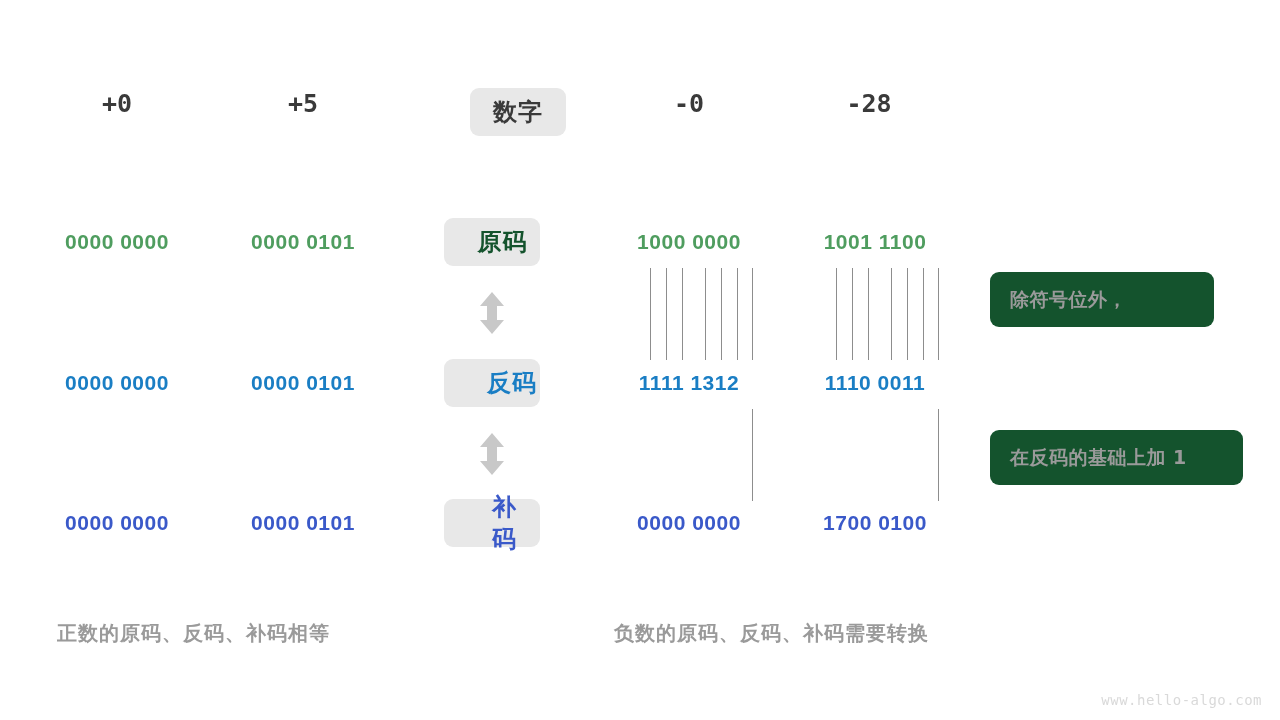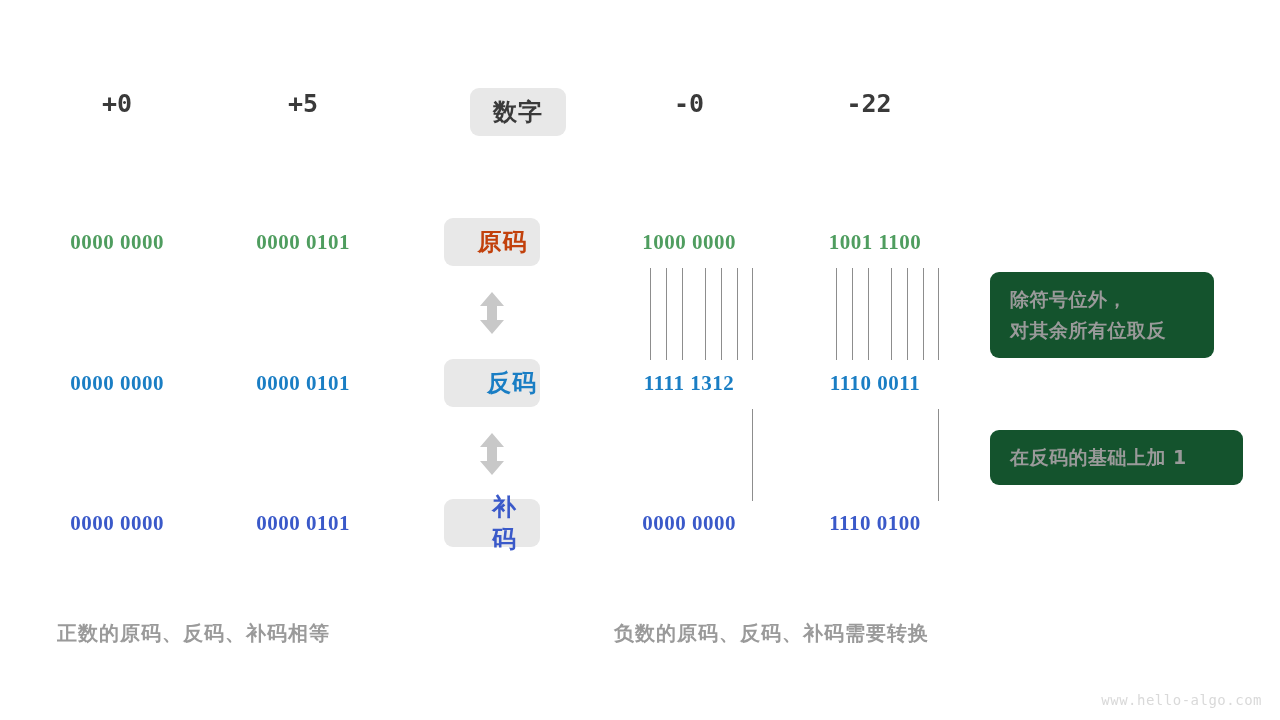--- a/index.html
+++ b/index.html
@@ -33,21 +33,21 @@
   .num-label {
     font-family: "DejaVu Sans Mono", monospace;
     font-size: 25px;
     font-weight: bold;
     color: #3a3a3a;
     letter-spacing: 0px;
   }
 
   
   .bits {
-    font-family: Liberation Serif, serif;
+    font-family: Liberation Sans, sans-serif;
     font-size: 21px;
     font-weight: bold;
     letter-spacing: 0.5px;
   }
   .bits.green { color: #4f9d5f; }
   .bits.blue  { color: #1a7ec4; }
   .bits.indigo{ color: #3a59c9; }
 
   
   .chip {
@@ -59,21 +59,21 @@
     align-items: center;
     justify-content: center;
     font-size: 24px;
     font-weight: bold;
     letter-spacing: 1px;
     width: 96px;
     height: 48px;
     box-sizing: border-box;
   }
   .chip.dark   { color: #3a3a3a; }
-  .chip.green  { color: #c2410c; padding-left: 21px; }
+  .chip.green  { color: #14532d; padding-left: 21px; }
   .chip.blue   { color: #1a7ec4; }
   .chip.indigo { color: #3a59c9; }
 
   
   .note {
     position: absolute;
     background: #14532d;
     border-radius: 9px;
     color: #9a9a9a;
     font-size: 19px;
@@ -126,21 +126,21 @@
 <div class="stage">
 
   <div class="cell num-label" style="left:117px; top:103px;">+0</div>
 
   <div class="cell num-label" style="left:303px; top:103px;">+5</div>
 
   <div class="chip dark" style="left:492px; top:112px;margin-left:26px;">数字</div>
 
   <div class="cell num-label" style="left:689px; top:103px;">-0</div>
 
-  <div class="cell num-label" style="left:869px; top:103px;">-22</div>
+  <div class="cell num-label" style="left:869px; top:103px;">-28</div>
 
   <div class="cell bits green" style="left:117px; top:242px;">0000 0000</div>
 
   <div class="cell bits green" style="left:303px; top:242px;">0000 0101</div>
 
   <div class="chip green" style="left:492px; top:242px;">原码</div>
 
   <div class="cell bits green" style="left:689px; top:242px;">1000 0000</div>
 
   <div class="cell bits green" style="left:875px; top:242px;">1001 1100</div>
@@ -160,21 +160,20 @@
   <div class="connector" style="left:907px; top:268px; height:92px;"></div>
   <div class="connector" style="left:923px; top:268px; height:92px;"></div>
   <div class="connector" style="left:938px; top:268px; height:92px;"></div>
 
   <svg class="arrow" style="left:492px; top:313px;" viewBox="0 0 34 46">
     <polygon points="17,2 29,16 22,16 22,30 29,30 17,44 5,30 12,30 12,16 5,16" fill="#c8c8c8"></polygon>
   </svg>
 
   <div class="note" style="left:990px; top:272px; width:224px;">
     <div>除符号位外，</div>
-    <div>对其余所有位取反</div>
   </div>
 
   <div class="cell bits blue" style="left:117px; top:383px;">0000 0000</div>
 
   <div class="cell bits blue" style="left:303px; top:383px;">0000 0101</div>
 
   <div class="chip blue" style="left:492px; top:383px;padding-left:40px;">反码</div>
 
   <div class="cell bits blue" style="left:689px; top:383px;">1111 1312</div>
 
@@ -190,21 +189,21 @@
   <div class="note" style="left:990px; top:430px; width:253px;">在反码的基础上加 1</div>
 
   <div class="cell bits indigo" style="left:117px; top:523px;">0000 0000</div>
 
   <div class="cell bits indigo" style="left:303px; top:523px;">0000 0101</div>
 
   <div class="chip indigo" style="left:492px; top:523px;padding-left:48px;">补码</div>
 
   <div class="cell bits indigo" style="left:689px; top:523px;">0000 0000</div>
 
-  <div class="cell bits indigo" style="left:875px; top:523px;">1110 0100</div>
+  <div class="cell bits indigo" style="left:875px; top:523px;">1700 0100</div>
 
   <div class="caption" style="left:614px; top:620px;">负数的原码、反码、补码需要转换</div>
 
   <div class="caption" style="left:57px; top:620px;">正数的原码、反码、补码相等</div>
 
   <div class="watermark">www.hello-algo.com</div>
 
 </div>
 
 </body></html>

